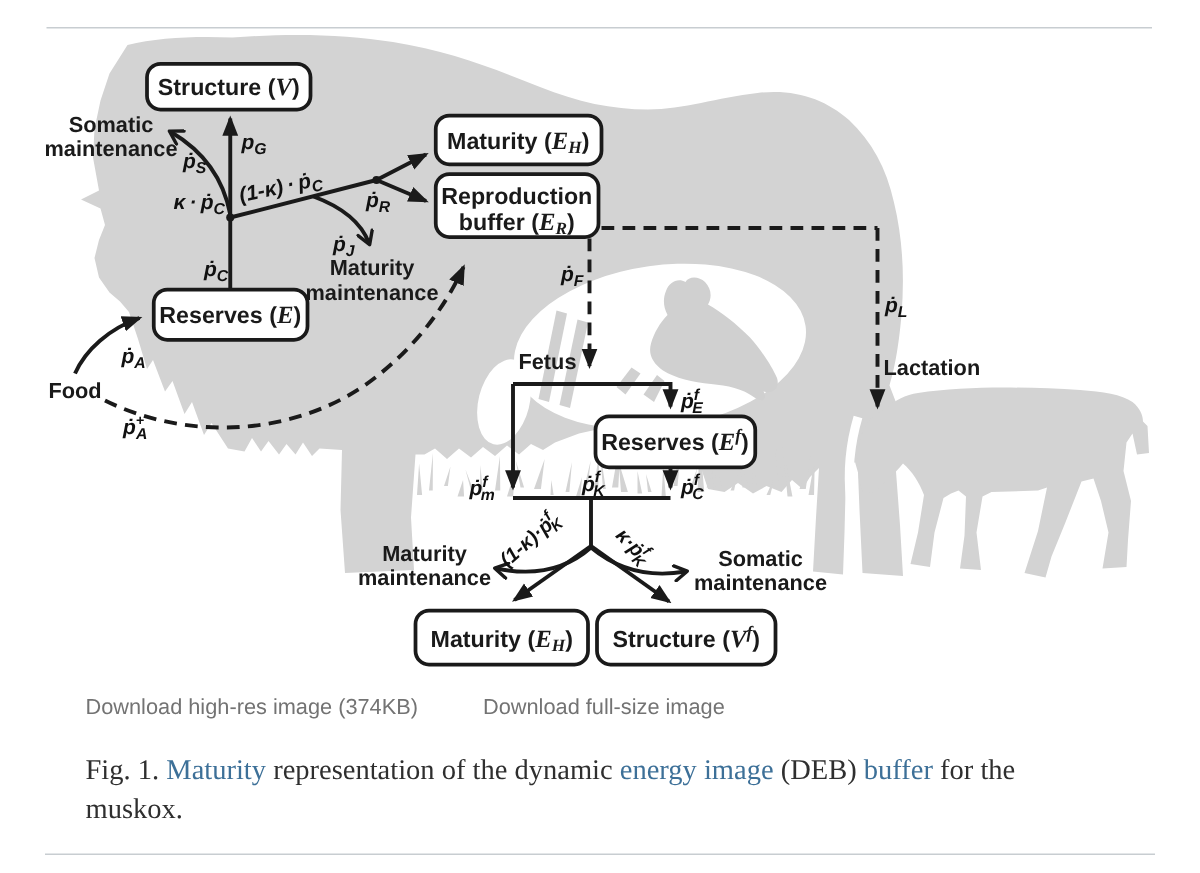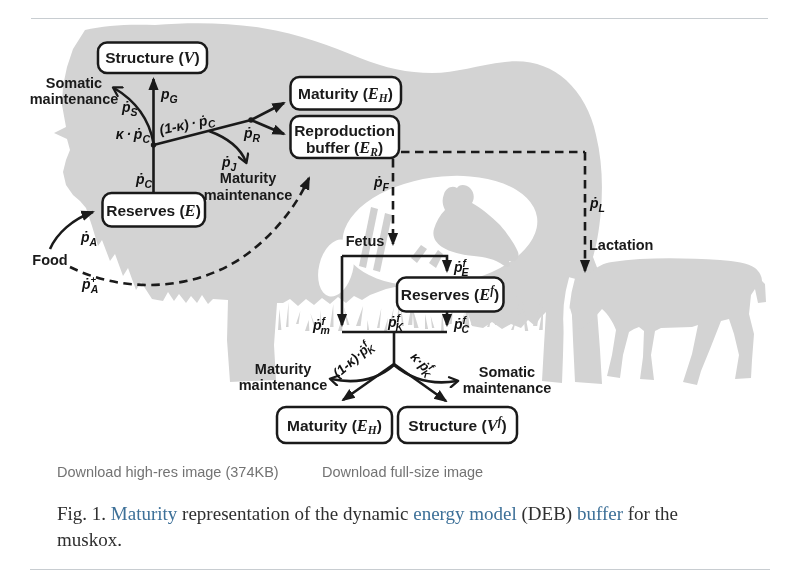--- a/index.html
+++ b/index.html
@@ -121,15 +121,15 @@
 <text x="454" y="272">ṗ<tspan font-size="10.5" dy="-5.5">f</tspan><tspan font-size="10.5" dy="9" dx="-4.5">E</tspan></text>
 <text x="313" y="330">ṗ<tspan font-size="10.5" dy="-5.5">f</tspan><tspan font-size="10.5" dy="9" dx="-4.5">m</tspan></text>
 <text x="388" y="327">ṗ<tspan font-size="10.5" dy="-5.5">f</tspan><tspan font-size="10.5" dy="9" dx="-4.5">K</tspan></text>
 <text x="454" y="329">ṗ<tspan font-size="10.5" dy="-5.5">f</tspan><tspan font-size="10.5" dy="9" dx="-4.5">C</tspan></text>
 <text transform="translate(188,129) rotate(-12)" text-anchor="middle">(1-κ) · ṗ<tspan font-size="10.5" dy="3.5">C</tspan></text>
 <text transform="translate(356,363) rotate(-41)" text-anchor="middle" font-size="13.5">(1-κ)·ṗ<tspan font-size="10" dy="-5.5">f</tspan><tspan font-size="10" dy="9" dx="-4.5">K</tspan></text>
 <text transform="translate(419,367) rotate(46)" text-anchor="middle" font-size="13.5">κ·ṗ<tspan font-size="10" dy="-5.5">f</tspan><tspan font-size="10" dy="9" dx="-4.5">K</tspan></text>
 </g>
 </svg>
 <div id="links">Download high-res image (374KB)<span class="l2">Download full-size image</span></div>
-<div id="cap">Fig. 1. <span class="blu">Maturity</span> representation of the dynamic <span class="blu">energy model</span> (DEB) <span class="blu">buffer</span> for the<br>muskox.</div>
+<div id="cap">Fig. 1. <span class="blu">Maturity</span> representation of the dynamic <span class="blu">energy image</span> (DEB) <span class="blu">buffer</span> for the<br>muskox.</div>
 <div class="rule" style="left:30px;top:569px;width:740px;"></div>
 </div>
 
 </body></html>

